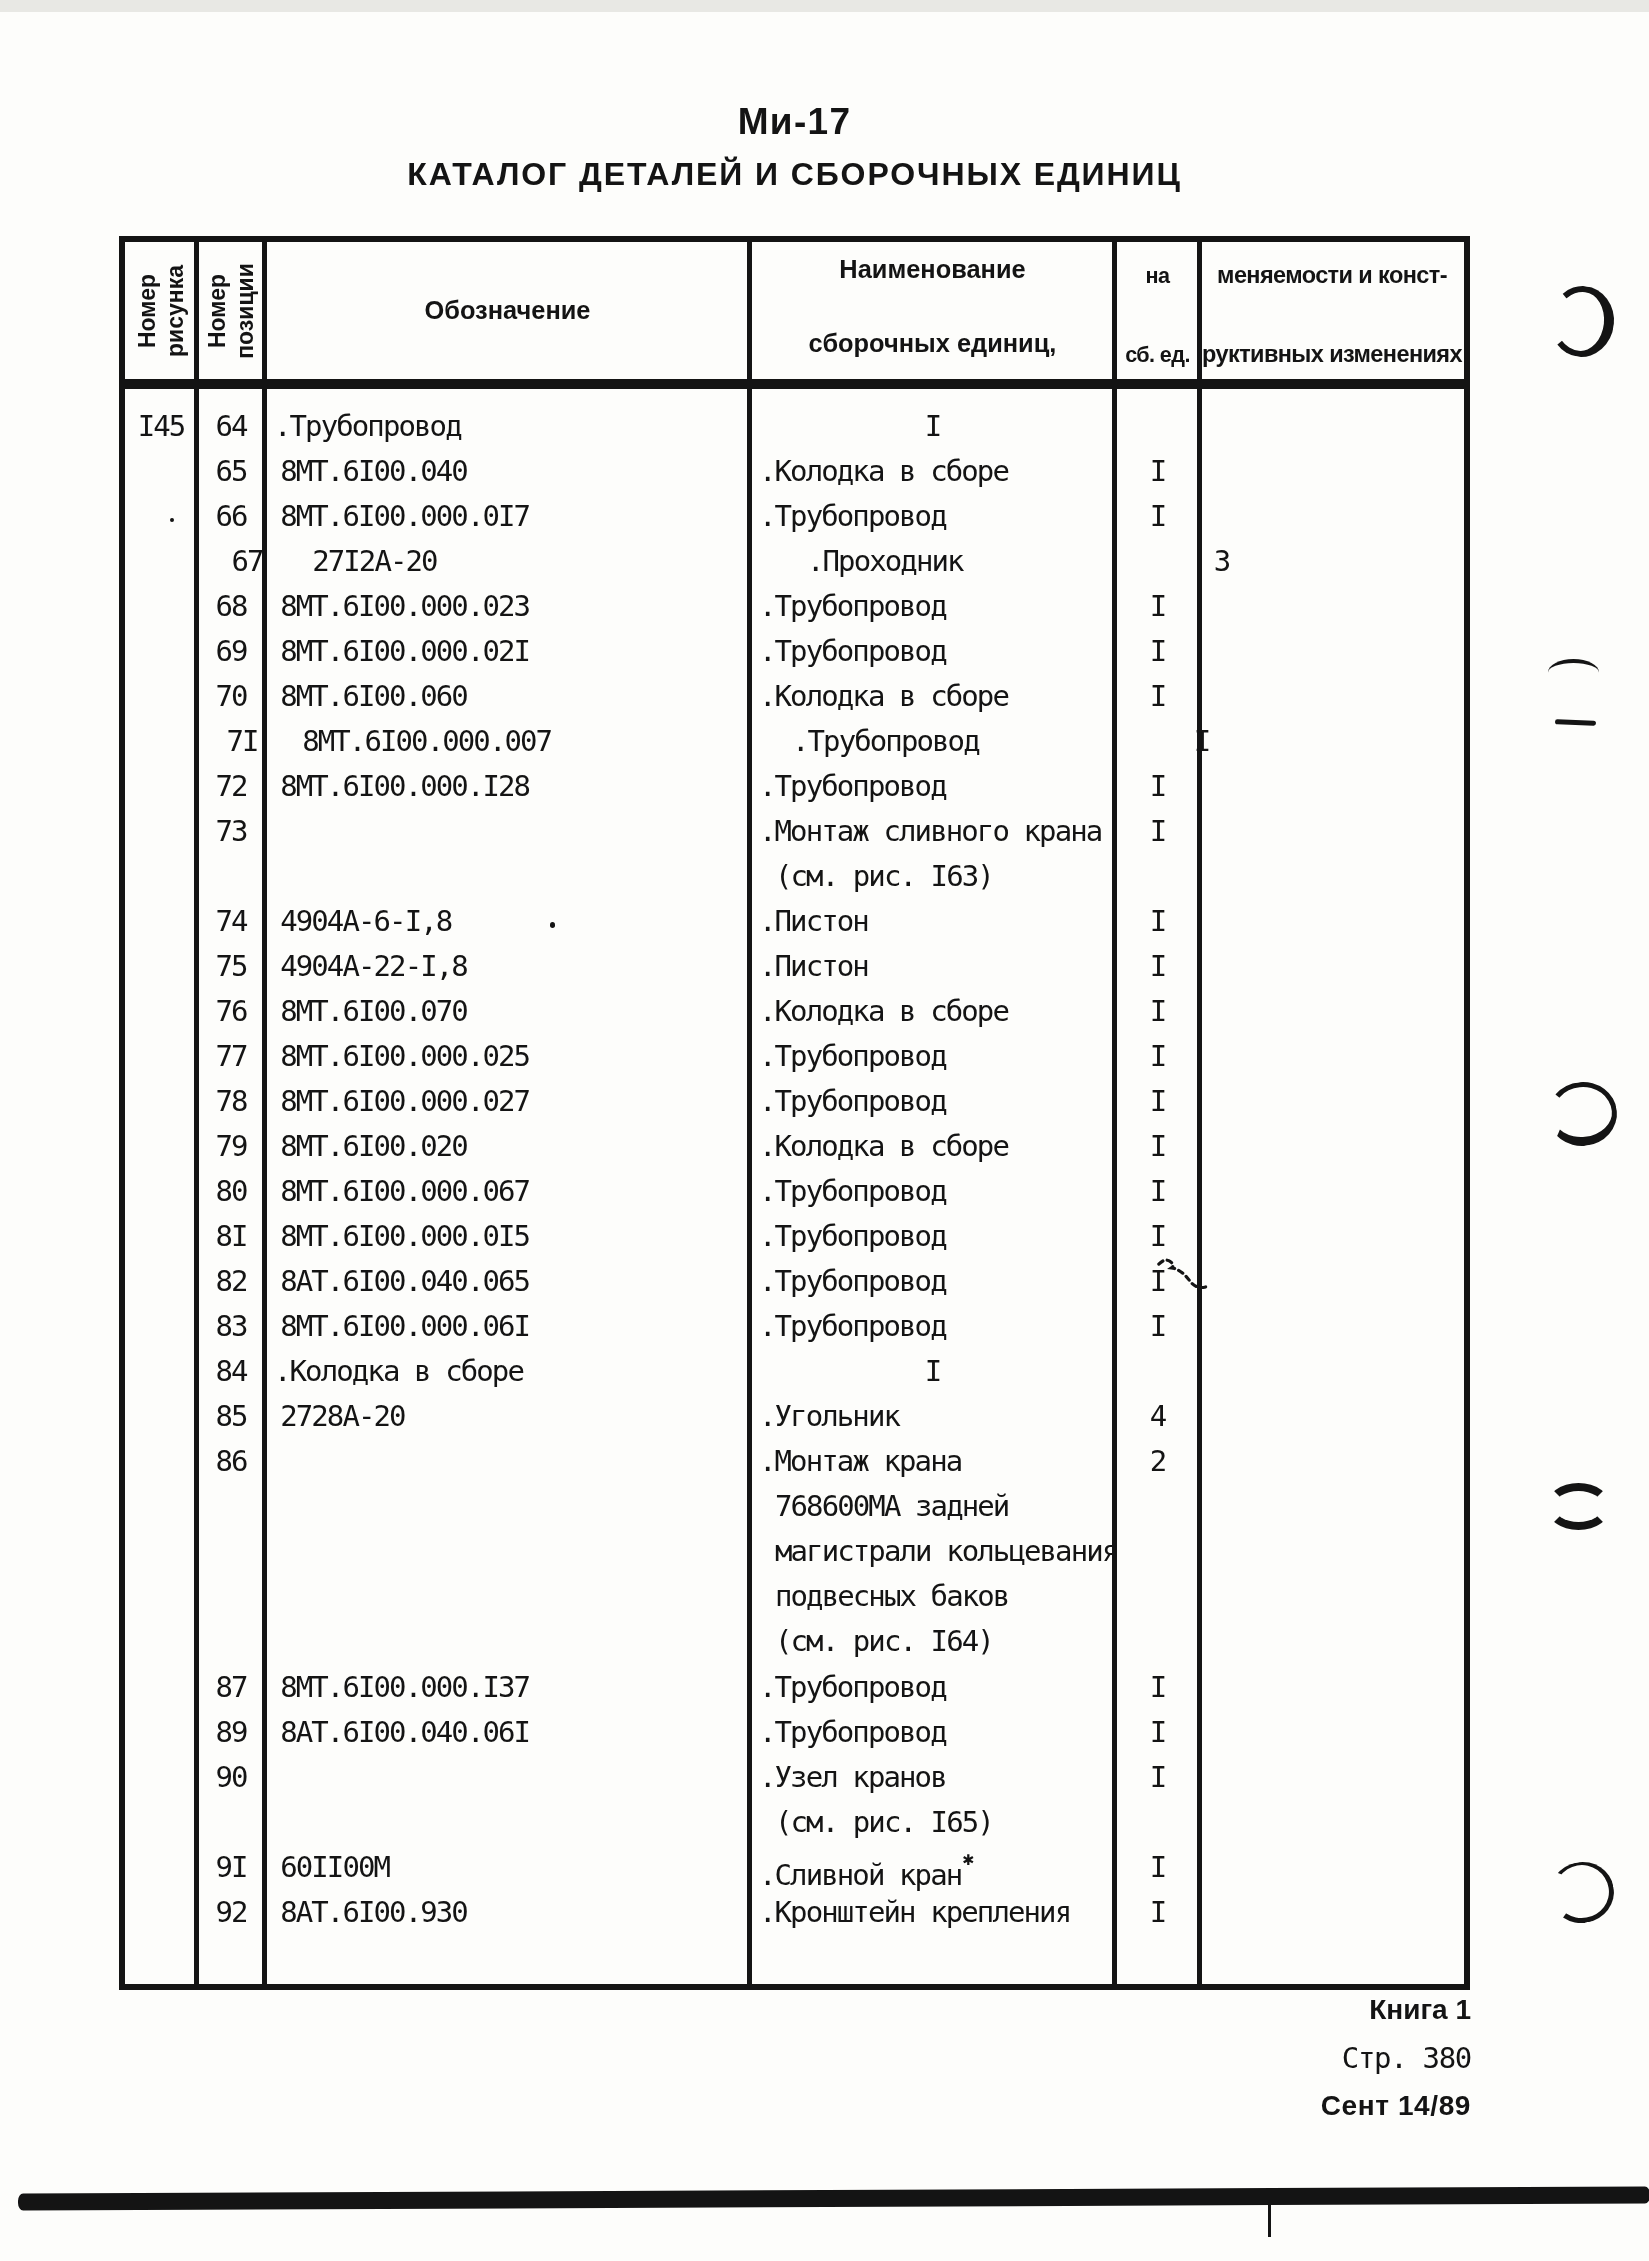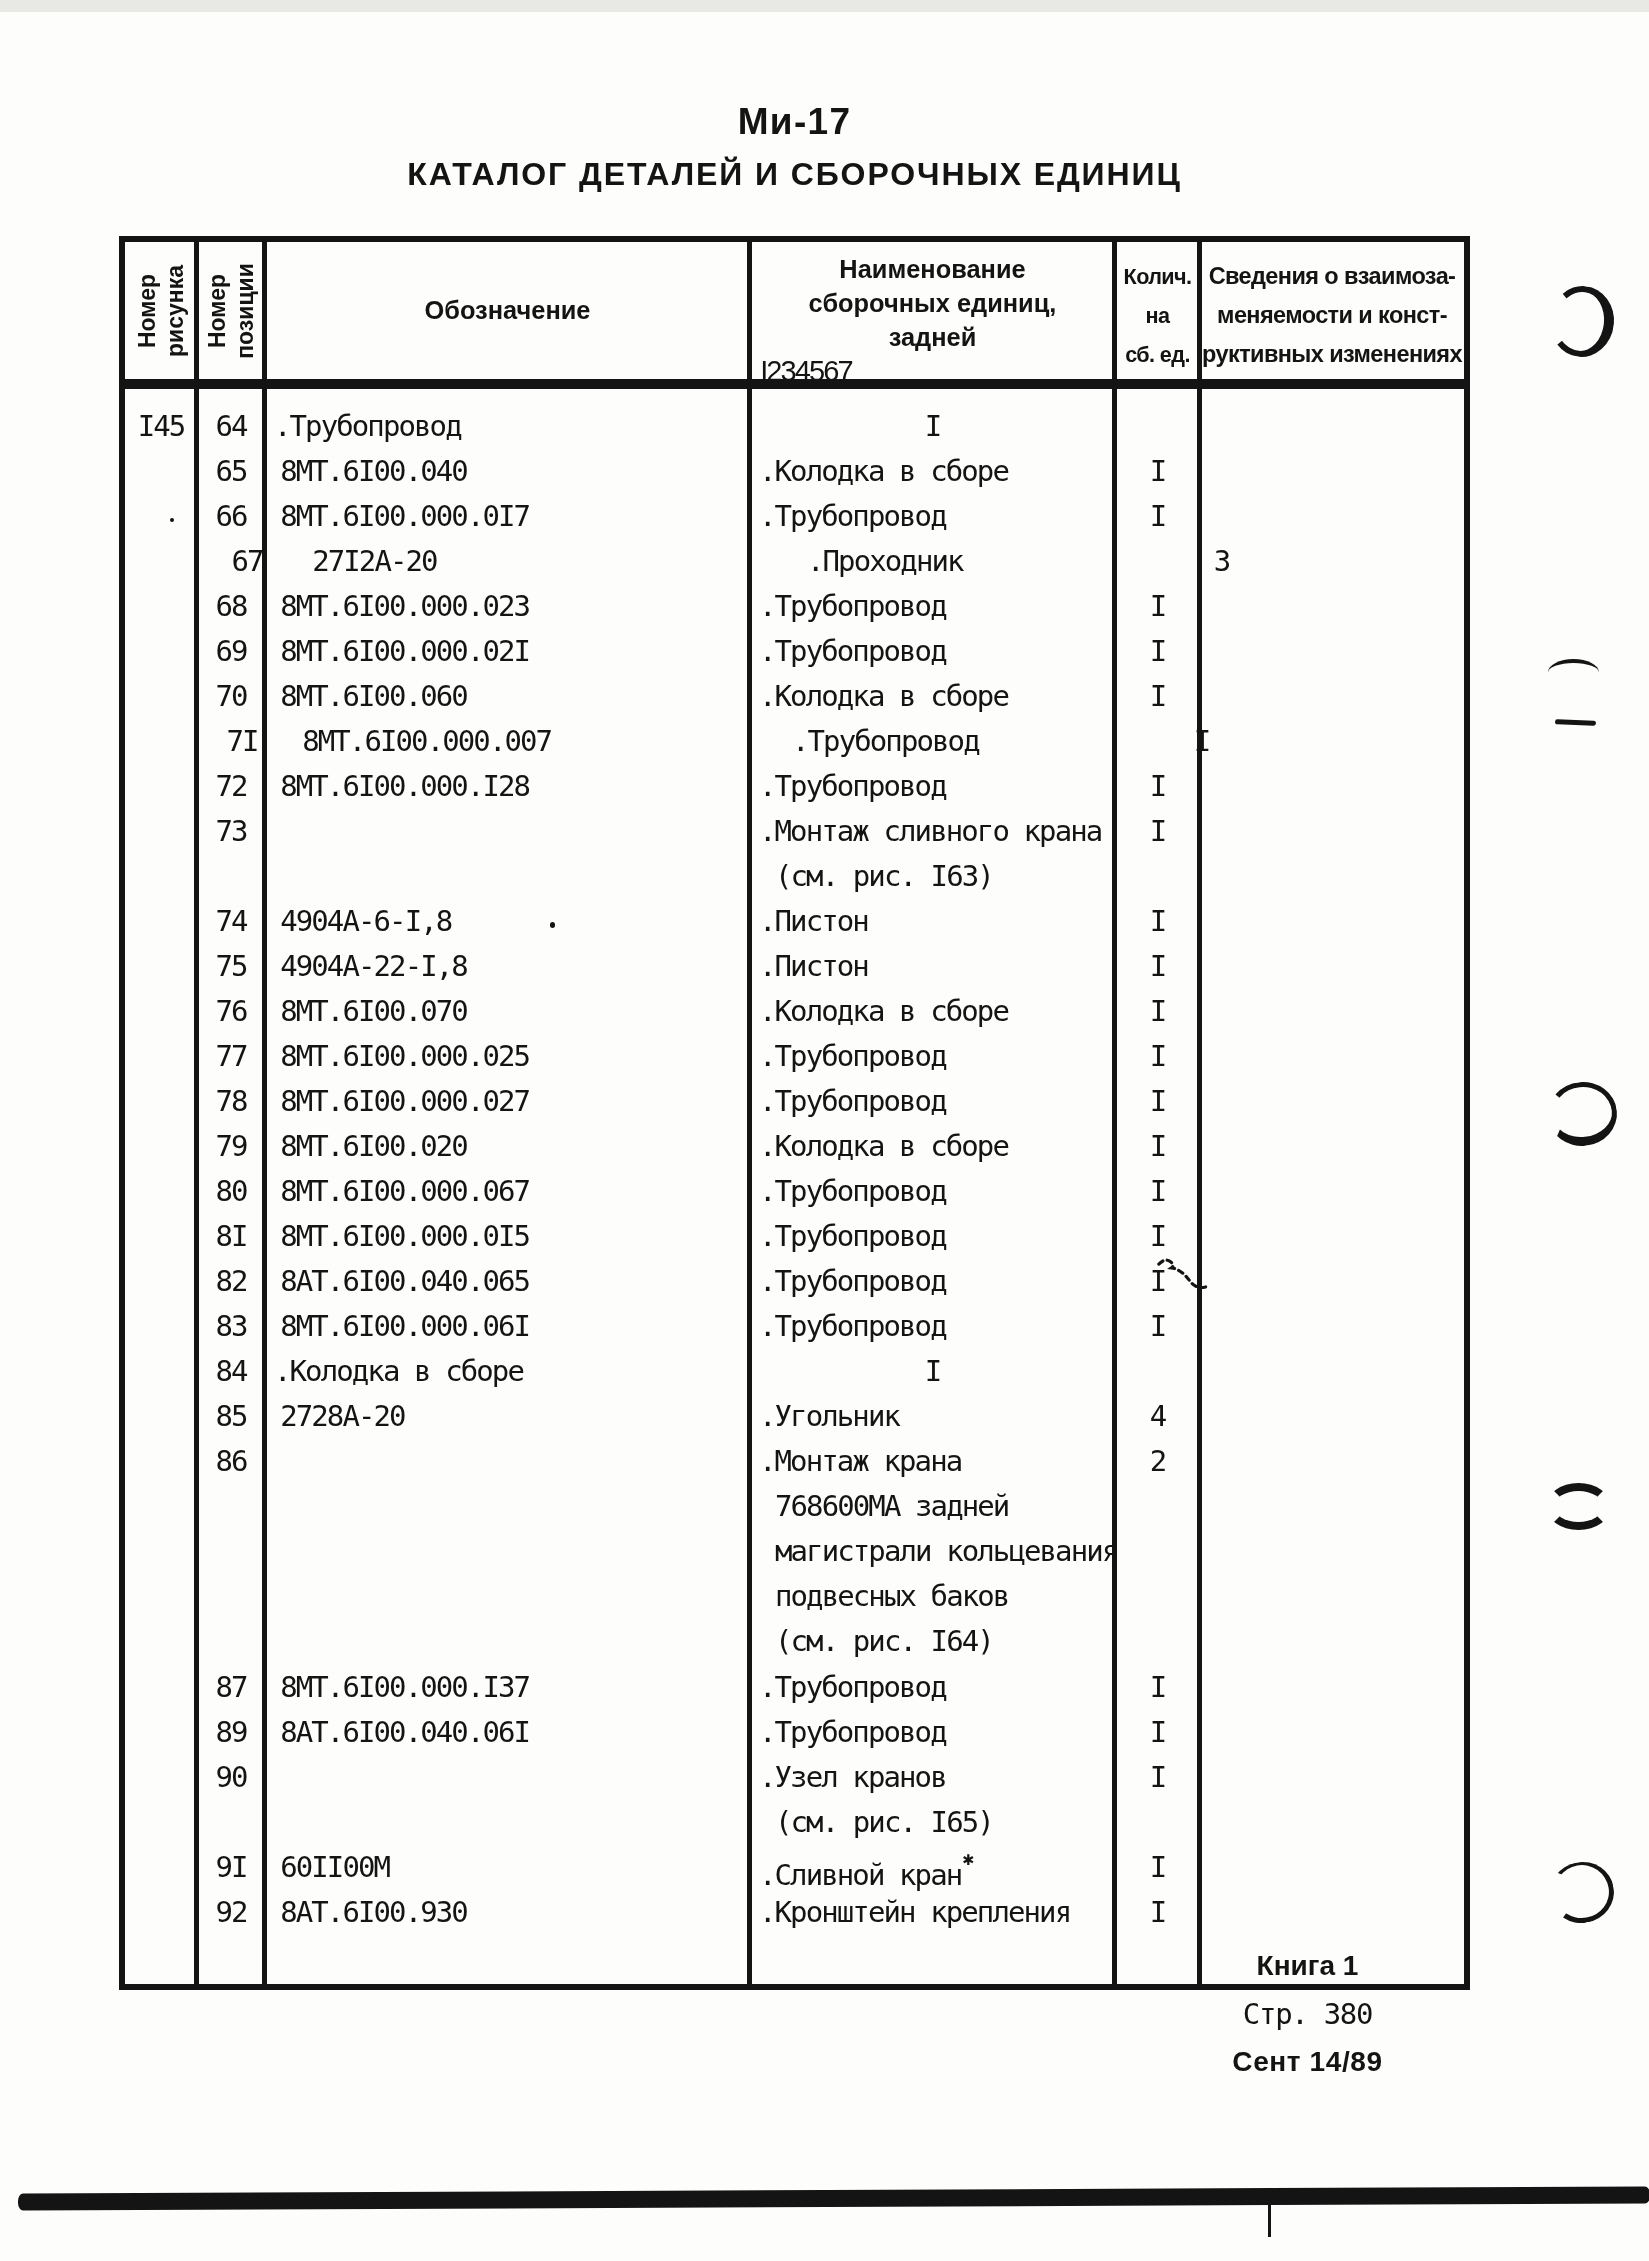--- a/index.html
+++ b/index.html
@@ -17,42 +17,42 @@
   .subtitle{font-size:32px;line-height:36px;letter-spacing:1.9px;margin-top:14px;}
   
   .tbl{position:absolute;left:119px;top:224px;width:1351px;height:1754px;
     border:6.4px solid #141414;}
   .vline{position:absolute;top:0;bottom:0;width:5.1px;background:#141414;}
   .vl1{left:69px}.vl2{left:137px}.vl3{left:622px}.vl4{left:987px}.vl5{left:1072px}
   .hsep{position:absolute;left:0;right:0;top:137px;height:9.5px;background:#141414;}
   .thead{position:absolute;left:0;right:0;top:0;height:137px;display:grid;
     grid-template-columns:72px 68px 485px 365px 85px 1fr;
     font-family:"Liberation Sans","DejaVu Sans",sans-serif;font-weight:bold;}
-  .th{position:relative;overflow:hidden;}
+  .th{position:relative;overflow:hidden;gap:40px;}
   .vwrap{position:absolute;left:50%;top:50%;transform:translate(-50%,-50%) rotate(-90deg);
     white-space:nowrap;text-align:center;font-size:23px;line-height:28px;}
   .th-c3{display:flex;align-items:center;justify-content:center;font-size:25.4px;}
   .th-c4{display:flex;flex-direction:column;padding-top:10.2px;font-size:25.4px;line-height:34px;text-align:center;}
   .th-c4 .code{margin-top:auto;text-align:left;padding-left:10.2px;padding-bottom:3.8px;
     font-family:Liberation Sans, sans-serif;font-weight:normal;font-size:29px;letter-spacing:-1.9px;}
   .th-c5,.th-c6{display:flex;flex-direction:column;justify-content:flex-end;
     padding-bottom:5.1px;text-align:center;font-size:23px;line-height:39px;}
   .th-c5{font-size:21.6px;letter-spacing:-0.6px;}
   .th-c6{font-size:23.5px;letter-spacing:-0.6px;}
   
   .tbody{position:absolute;left:0;right:0;top:147px;bottom:0;padding-top:15.2px;overflow:hidden;}
   .row{display:grid;grid-template-columns:72px 68px 485px 365px 85px 1fr;}
   .cell{font-size:29px;letter-spacing:-1.9px;line-height:45px;white-space:nowrap;}
   .c1,.c2,.c5{text-align:center;}
   .c3{padding-left:15.2px;}
   .c4 .nline{height:45px;padding-left:9px;}
   .c4 .cont{padding-left:25px;}
   sup{font-size:19px;letter-spacing:0;position:relative;top:-9px;left:1.3px;font-weight:bold;}
   
-  .footer{position:absolute;left:1144px;width:327px;top:1930px;text-align:center;}
+  .footer{position:absolute;left:1144px;width:327px;top:1974px;text-align:right;}
   .f-book{font-family:"Liberation Sans","DejaVu Sans",sans-serif;font-weight:bold;font-size:28px;line-height:48px;}
   .f-page{font-size:29px;letter-spacing:-1.3px;line-height:48px;}
   .f-date{font-family:"Liberation Sans","DejaVu Sans",sans-serif;font-weight:bold;font-size:28px;line-height:48px;letter-spacing:0.6px;}
   .bottom-rule{position:absolute;left:18px;top:2178px;width:1632px;height:16.5px;background:#141414;
     transform:rotate(-0.25deg);border-radius:5.1px/7.6px;}
   .rule-tick{position:absolute;left:1268px;top:2192px;width:2.5px;height:33px;background:#141414;}
   
   .mark{position:absolute;border-radius:50%;}
   .m1{left:1550px;top:274px;width:64px;height:71px;border:6.4px solid #141414;
       border-left-color:transparent;border-right-width:10.2px;transform:rotate(6deg);}

